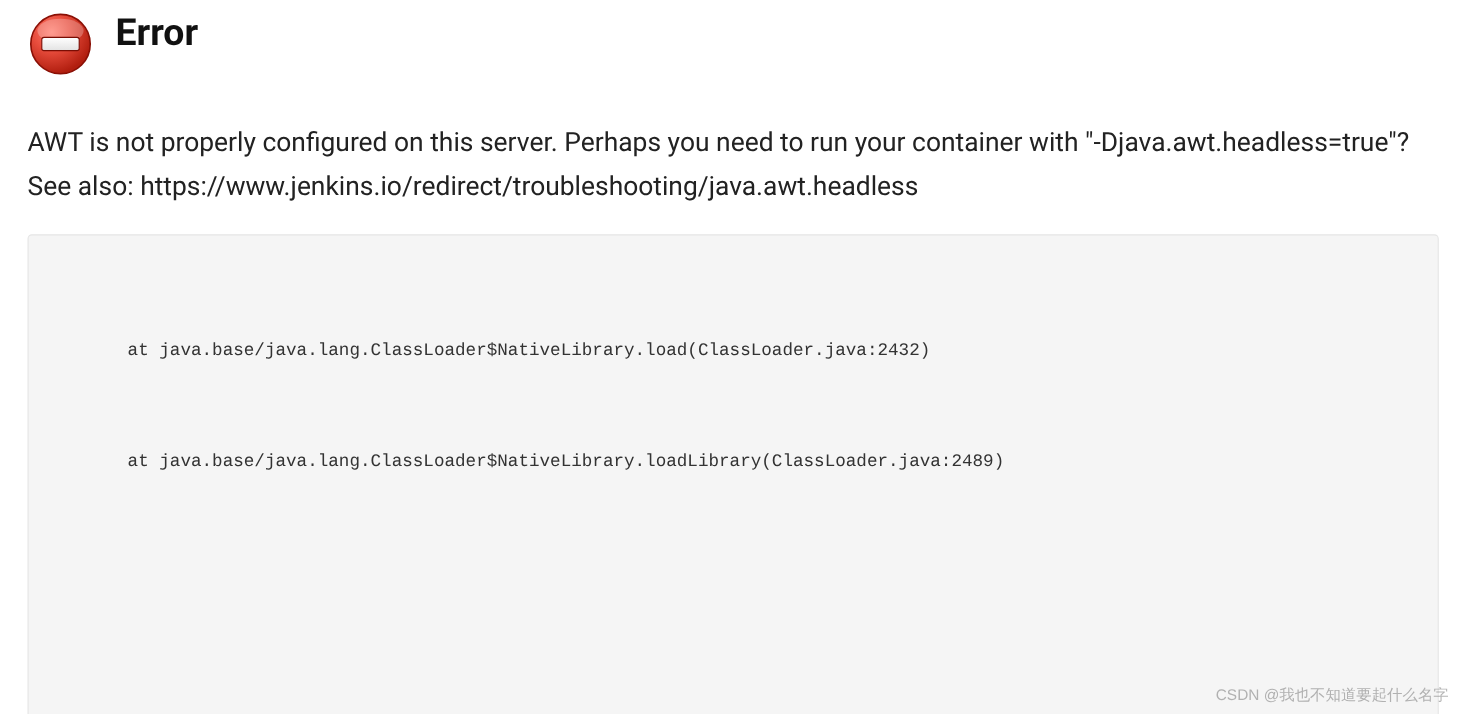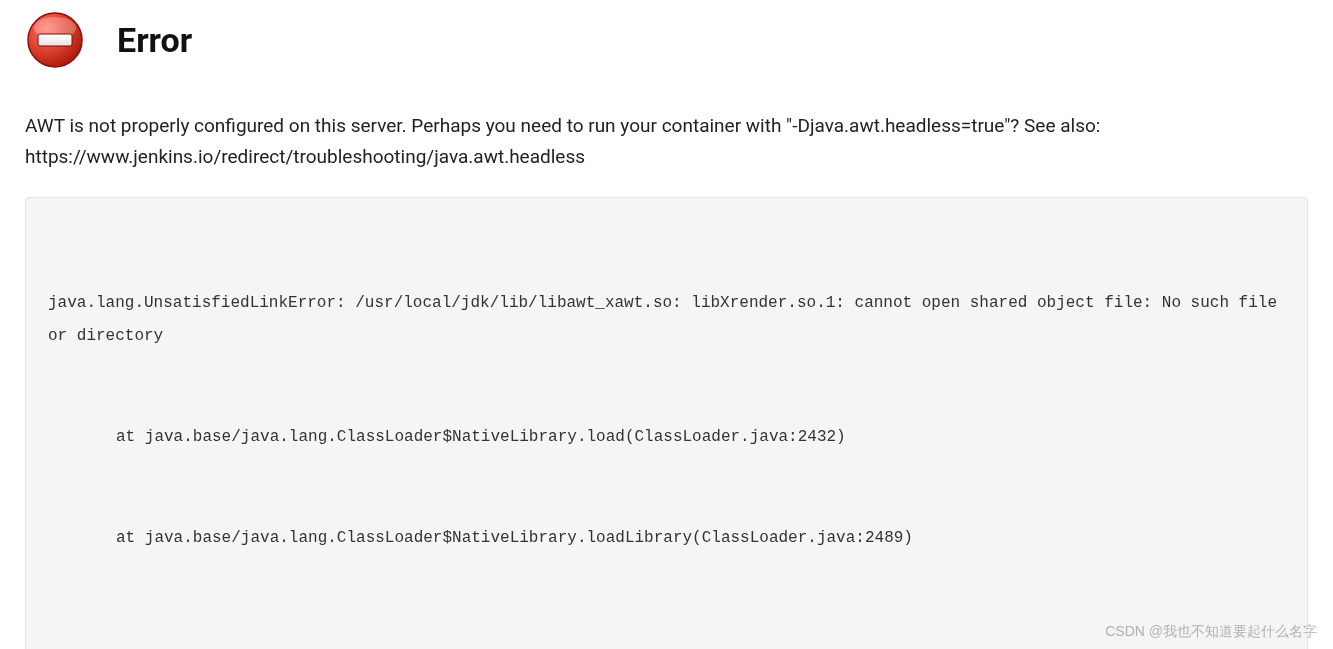--- a/index.html
+++ b/index.html
@@ -9,36 +9,36 @@
     }
     body {
       font-family: -apple-system, BlinkMacSystemFont, "Segoe UI", Roboto, Helvetica, Arial, sans-serif;
       background: #ffffff;
       color: #333;
       padding: 0;
       width: 1333px;
     }
     .header {
       display: flex;
-      align-items: center;
+      align-items: flex-start;
       padding: 10px 25px 20px 25px;
-      gap: 32px;
+      gap: 20px;
     }
     .error-icon-wrap {
       width: 60px;
       height: 60px;
       flex-shrink: 0;
     }
     .error-title {
       font-size: 34px;
       font-weight: 700;
       color: #111;
     }
     .error-message {
-      font-size: 19px;
+      font-size: 24px;
       line-height: 1.65;
       color: #222;
       padding: 20px 25px 24px 25px;
       font-weight: 400;
     }
     .stack-block {
       margin: 0 25px;
       background: #f5f5f5;
       border: 1px solid #e5e5e5;
       border-radius: 4px;
@@ -89,21 +89,20 @@
       <ellipse cx="30" cy="18" rx="21" ry="11" fill="rgba(255,255,255,0.25)"></ellipse>
       <rect x="13" y="24" width="34" height="12" rx="2" fill="url(#barg)" stroke="#7a0d04" stroke-width="1"></rect>
     </svg>
   </div>
   <h1 class="error-title">Error</h1>
 </div>
 
 <p class="error-message">AWT is not properly configured on this server. Perhaps you need to run your container with "-Djava.awt.headless=true"? See also: https://www.jenkins.io/redirect/troubleshooting/java.awt.headless</p>
 
 <div class="stack-block">
-  <span class="stack-intro">java.lang.UnsatisfiedLinkError: /usr/local/jdk/lib/libawt_xawt.so: libXrender.so.1: cannot open shared object file: No such file or directory</span>
   <span class="stack-line">at java.base/java.lang.ClassLoader$NativeLibrary.load(ClassLoader.java:2432)</span>
   <span class="stack-line">at java.base/java.lang.ClassLoader$NativeLibrary.loadLibrary(ClassLoader.java:2489)</span>
   
   
   
   
   
   
   
   

